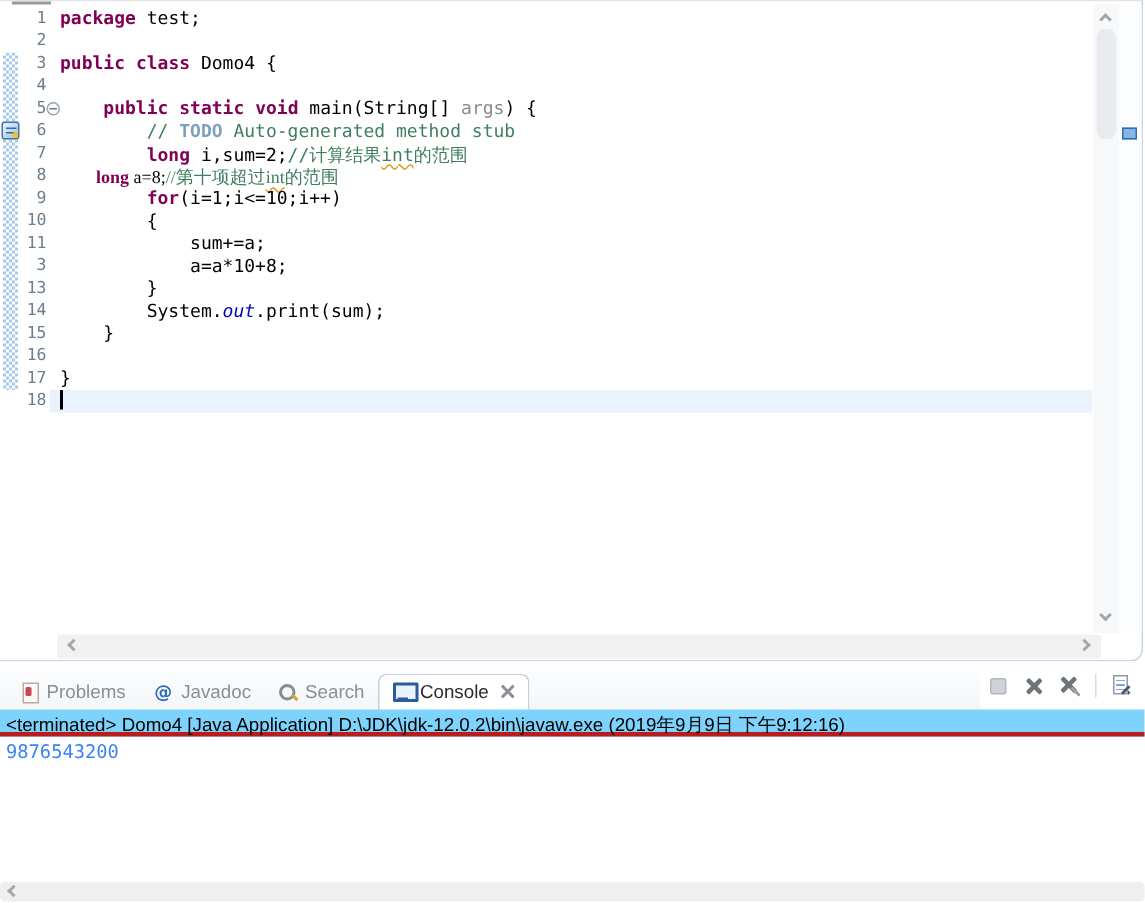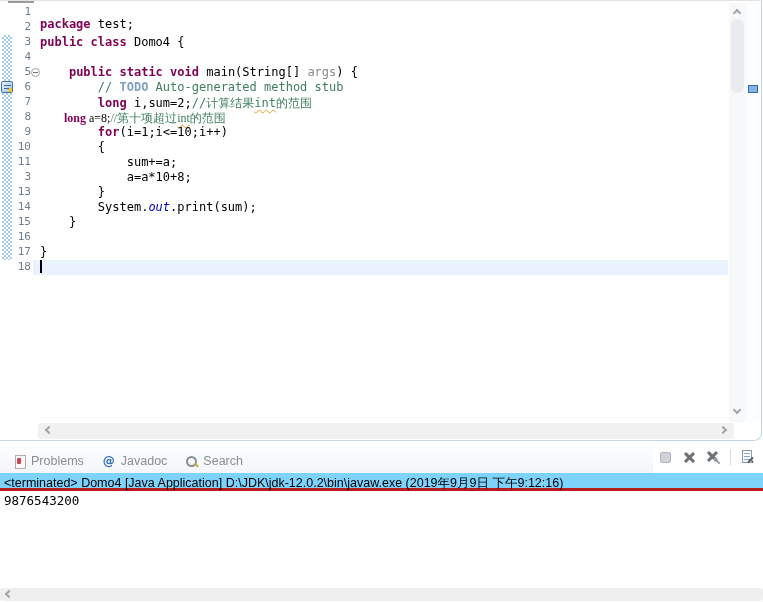--- a/index.html
+++ b/index.html
@@ -84,21 +84,21 @@
   .xbar.small{width:8px;height:2px;left:7px;top:10px;background:#9ba0a5;}
   .vsep{width:1px;height:16px;background:#d8dadc;}
   .page-icon{position:absolute;left:2px;top:0;width:10px;height:13px;background:#fff;border:1px solid #8f9aa6;}
   .page-icon::before{content:"";position:absolute;left:1px;top:2px;width:6px;height:7px;
         background:repeating-linear-gradient(#7da7d9 0 1px,#fff 1px 3px);}
   .mini-x::before,.mini-x::after{content:"";position:absolute;left:7px;top:9px;width:7px;height:2px;background:#555a60;}
   .mini-x::before{transform:rotate(45deg);} .mini-x::after{transform:rotate(-45deg);}
 
   .statusrow{position:absolute;left:0;top:30px;width:763px;height:18px;background:#7dd3fc;
              border-bottom:3px solid #b91c1c;font-size:12.5px;color:#000;padding:2px 0 0 4px;}
-  .console-output{position:absolute;left:4px;top:50px;font:12.5px "DejaVu Sans Mono",monospace;color:#000000;}
+  .console-output{position:absolute;left:4px;top:50px;font:12.5px "DejaVu Sans Mono",monospace;color:#3b82f6;}
 
   .bscroll{position:absolute;left:0;top:588px;width:763px;height:13px;background:#efefef;border-radius:3px;}
 </style>
 </head>
 <body>
 
 <div class="editor">
   <div class="top-tab-remnant"></div>
   <div class="quickdiff"></div>
   <div class="task-marker">
@@ -119,21 +119,21 @@
       <div class="ln" style="top: 169px;">3</div>
       <div class="ln" style="top: 184px;">13</div>
       <div class="ln" style="top: 199px;">14</div>
       <div class="ln" style="top: 214px;">15</div>
       <div class="ln" style="top: 229px;">16</div>
       <div class="ln" style="top: 244px;">17</div>
       <div class="ln" style="top: 259px;">18</div>
     </div>
   <div class="curline" style="top: 259px;"></div>
     <div id="codelines">
-      <div class="codeline" style="top: 16px; text-align: right;"><span class="seg-kw">package</span><span class="seg-pl"> test;</span></div>
+      <div class="codeline" style="top: 4px; text-align: right;"><span class="seg-kw">package</span><span class="seg-pl"> test;</span></div>
       <div class="codeline" style="top: 19px;"></div>
       <div class="codeline" style="top: 34px;"><span class="seg-kw">public</span><span class="seg-pl"> </span><span class="seg-kw">class</span><span class="seg-pl"> Domo4 {</span></div>
       <div class="codeline" style="top: 49px;"></div>
       <div class="codeline" style="top: 64px;"><span class="seg-pl">    </span><span class="seg-kw">public</span><span class="seg-pl"> </span><span class="seg-kw">static</span><span class="seg-pl"> </span><span class="seg-kw">void</span><span class="seg-pl"> main(String[] </span><span class="seg-prm">args</span><span class="seg-pl">) {</span></div>
       <div class="codeline" style="top: 79px;"><span class="seg-pl">        </span><span class="seg-com">// </span><span class="seg-todo">TODO</span><span class="seg-com"> Auto-generated method stub</span></div>
       <div class="codeline" style="top: 94px;"><span class="seg-pl">        </span><span class="seg-kw">long</span><span class="seg-pl"> i,sum=2;</span><span class="seg-com">//计算结果</span><span class="seg-spell">int</span><span class="seg-com">的范围</span></div>
       <div class="codeline" style="top: 109px; font-family: Liberation Serif, serif;"><span class="seg-pl">        </span><span class="seg-kw">long</span><span class="seg-pl"> a=8;</span><span class="seg-com">//第十项超过</span><span class="seg-spell">int</span><span class="seg-com">的范围</span></div>
       <div class="codeline" style="top: 124px;"><span class="seg-pl">        </span><span class="seg-kw">for</span><span class="seg-pl">(i=1;i&lt;=10;i++)</span></div>
       <div class="codeline" style="top: 139px;"><span class="seg-pl">        {</span></div>
       <div class="codeline" style="top: 154px;"><span class="seg-pl">            sum+=a;</span></div>
@@ -168,20 +168,25 @@
         <span>Problems</span>
       </div>
       <div class="tab">
         <span class="ticon javadoc-icon">@</span>
         <span>Javadoc</span>
       </div>
       <div class="tab">
         <span class="ticon search-icon"></span>
         <span>Search</span>
       </div>
+      <div class="tab sel">
+        <span class="ticon console-icon"></span>
+        <span>Console</span>
+        <span class="xclose"></span>
+      </div>
     </div>
 
   <div class="ctools">
     <span class="tool">
         <span class="sq-icon"></span>
       </span>
     <span class="tool">
         <span class="xbar r45"></span>
         <span class="xbar rm45"></span>
       </span>

